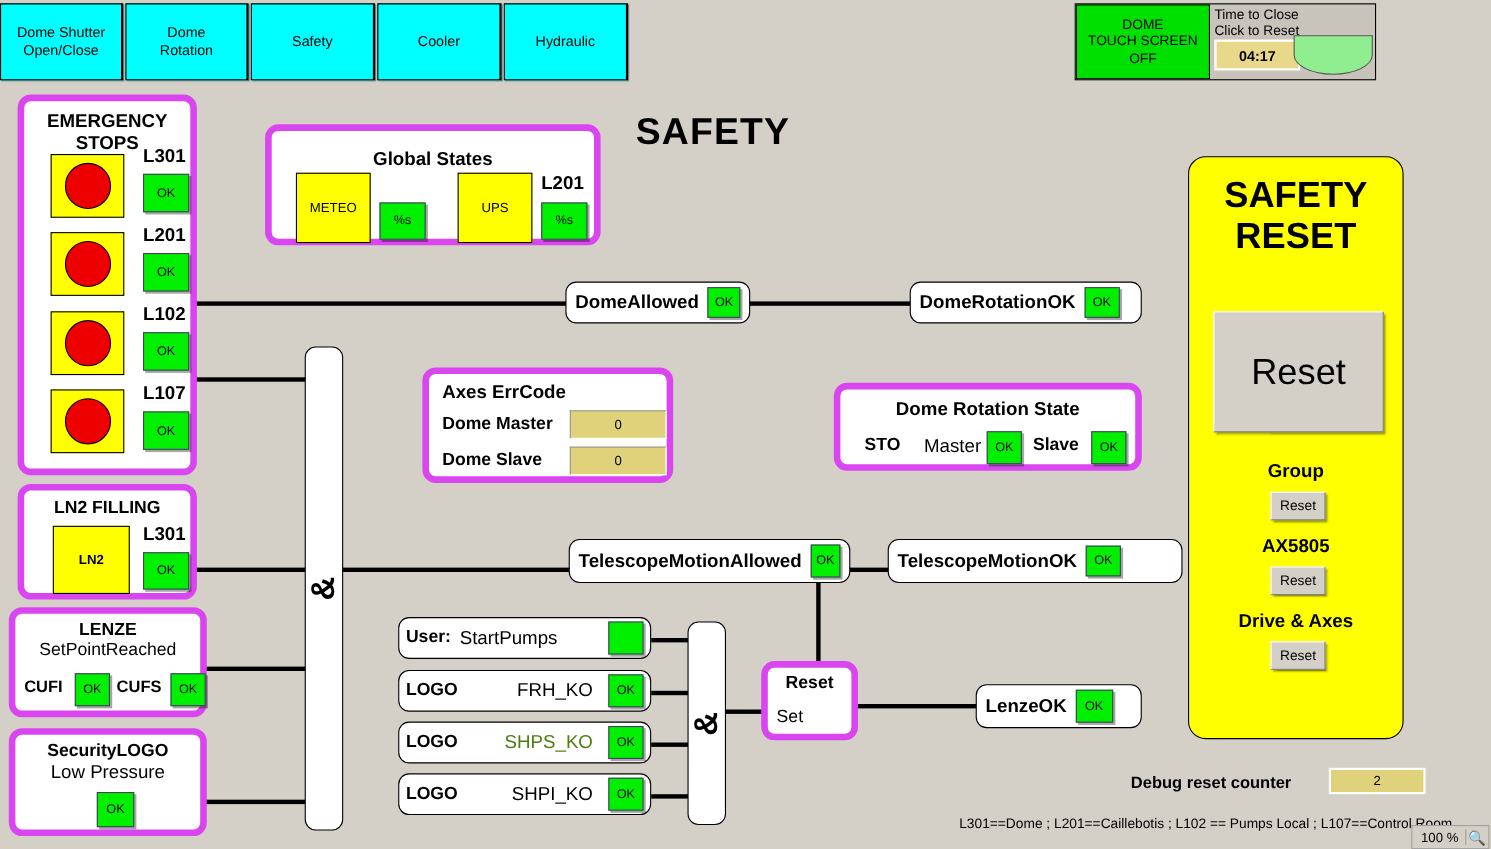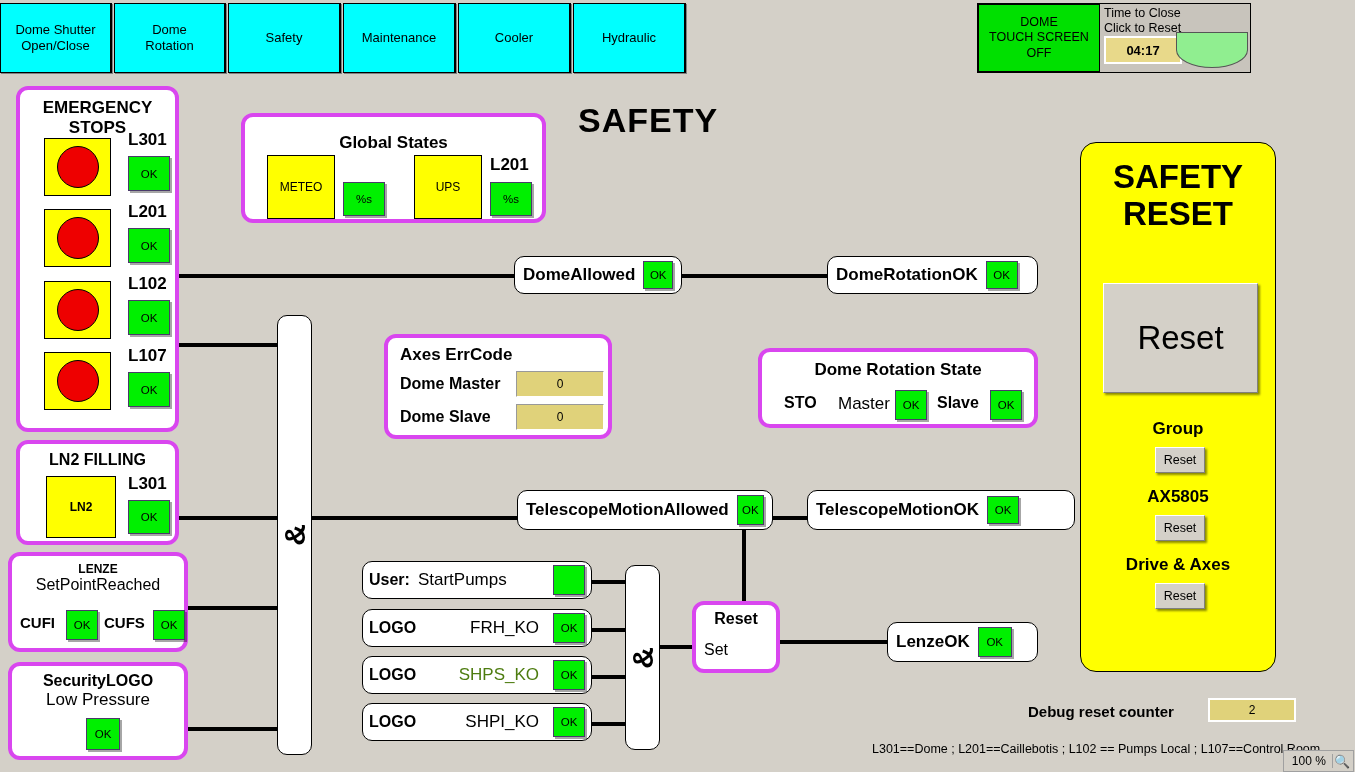--- a/index.html
+++ b/index.html
@@ -8,21 +8,21 @@
     background: #d4d0c8;
     font-family: "Liberation Sans", sans-serif;
     overflow: hidden;
   }
   #root { position: relative; width:1355px; height:772px; background:#d4d0c8; }
 
   
   .panel {
     position:absolute;
     background:#ffffff;
-    border:4px solid #d946ef;
+    border:6px solid #d946ef;
     border-radius:12px;
   }
   .panel-title {
     text-align:center;
     font-weight:bold;
     color:#000;
   }
 
   
   #tabbar { position:absolute; left:0; top:3px; height:70px; display:flex; }
@@ -166,23 +166,20 @@
 
   <div id="tabbar">
     <div class="tab" style="width:112px;height:70px;">
         <span>Dome Shutter<br>Open/Close</span>
       </div>
     <div class="tab" style="width:112px;height:70px;">
         <span>Dome<br>Rotation</span>
       </div>
     <div class="tab" style="width:113px;height:70px;">
         <span>Safety</span>
-      </div>
-    <div class="tab" style="width:113px;height:70px;">
-        <span>Maintenance</span>
       </div>
     <div class="tab" style="width:113px;height:70px;">
         <span>Cooler</span>
       </div>
     <div class="tab" style="width:113px;height:70px;text-align:right;">
         <span>Hydraulic</span>
       </div>
   </div>
 
   <div id="dome-header">
@@ -251,21 +248,21 @@
   </div>
 
   <div class="panel" style="left:16px; top:440px; width:163px; height:105px;">
     <div class="panel-title" style="font-size:16px; margin-top:7px;">LN2 FILLING</div>
     <div class="yellow-box" style="position:absolute; left:26px; top:32px; width:70px; height:62px;font-weight:bold;">LN2</div>
     <div style="position:absolute; left:108px; top:30px; font-size:17px; font-weight:bold;">L301</div>
     <div class="ok-box" style="position:absolute; left:108px; top:56px; width:42px; height:34px;">OK</div>
   </div>
 
   <div class="panel" style="left:8px; top:552px; width:180px; height:100px;">
-    <div class="panel-title" style="font-size:12px; margin-top:6px;">LENZE</div>
+    <div class="panel-title" style="font-size:16px; margin-top:6px;">LENZE</div>
     <div style="text-align:center; font-size:16px; color:#000;">SetPointReached</div>
     <div style="position:absolute; left:8px; top:58px; font-size:15px; font-weight:bold;">CUFI</div>
     <div class="ok-box" style="position:absolute; left:54px; top:54px; width:32px; height:30px;">OK</div>
     <div style="position:absolute; left:92px; top:58px; font-size:15px; font-weight:bold;">CUFS</div>
     <div class="ok-box" style="position:absolute; left:141px; top:54px; width:32px; height:30px;">OK</div>
   </div>
 
   <div class="panel" style="left:8px; top:662px; width:180px; height:98px;">
     <div class="panel-title" style="font-size:16px; margin-top:6px;">SecurityLOGO</div>
     <div style="text-align:center; font-size:17px; color:#000;">Low Pressure</div>

